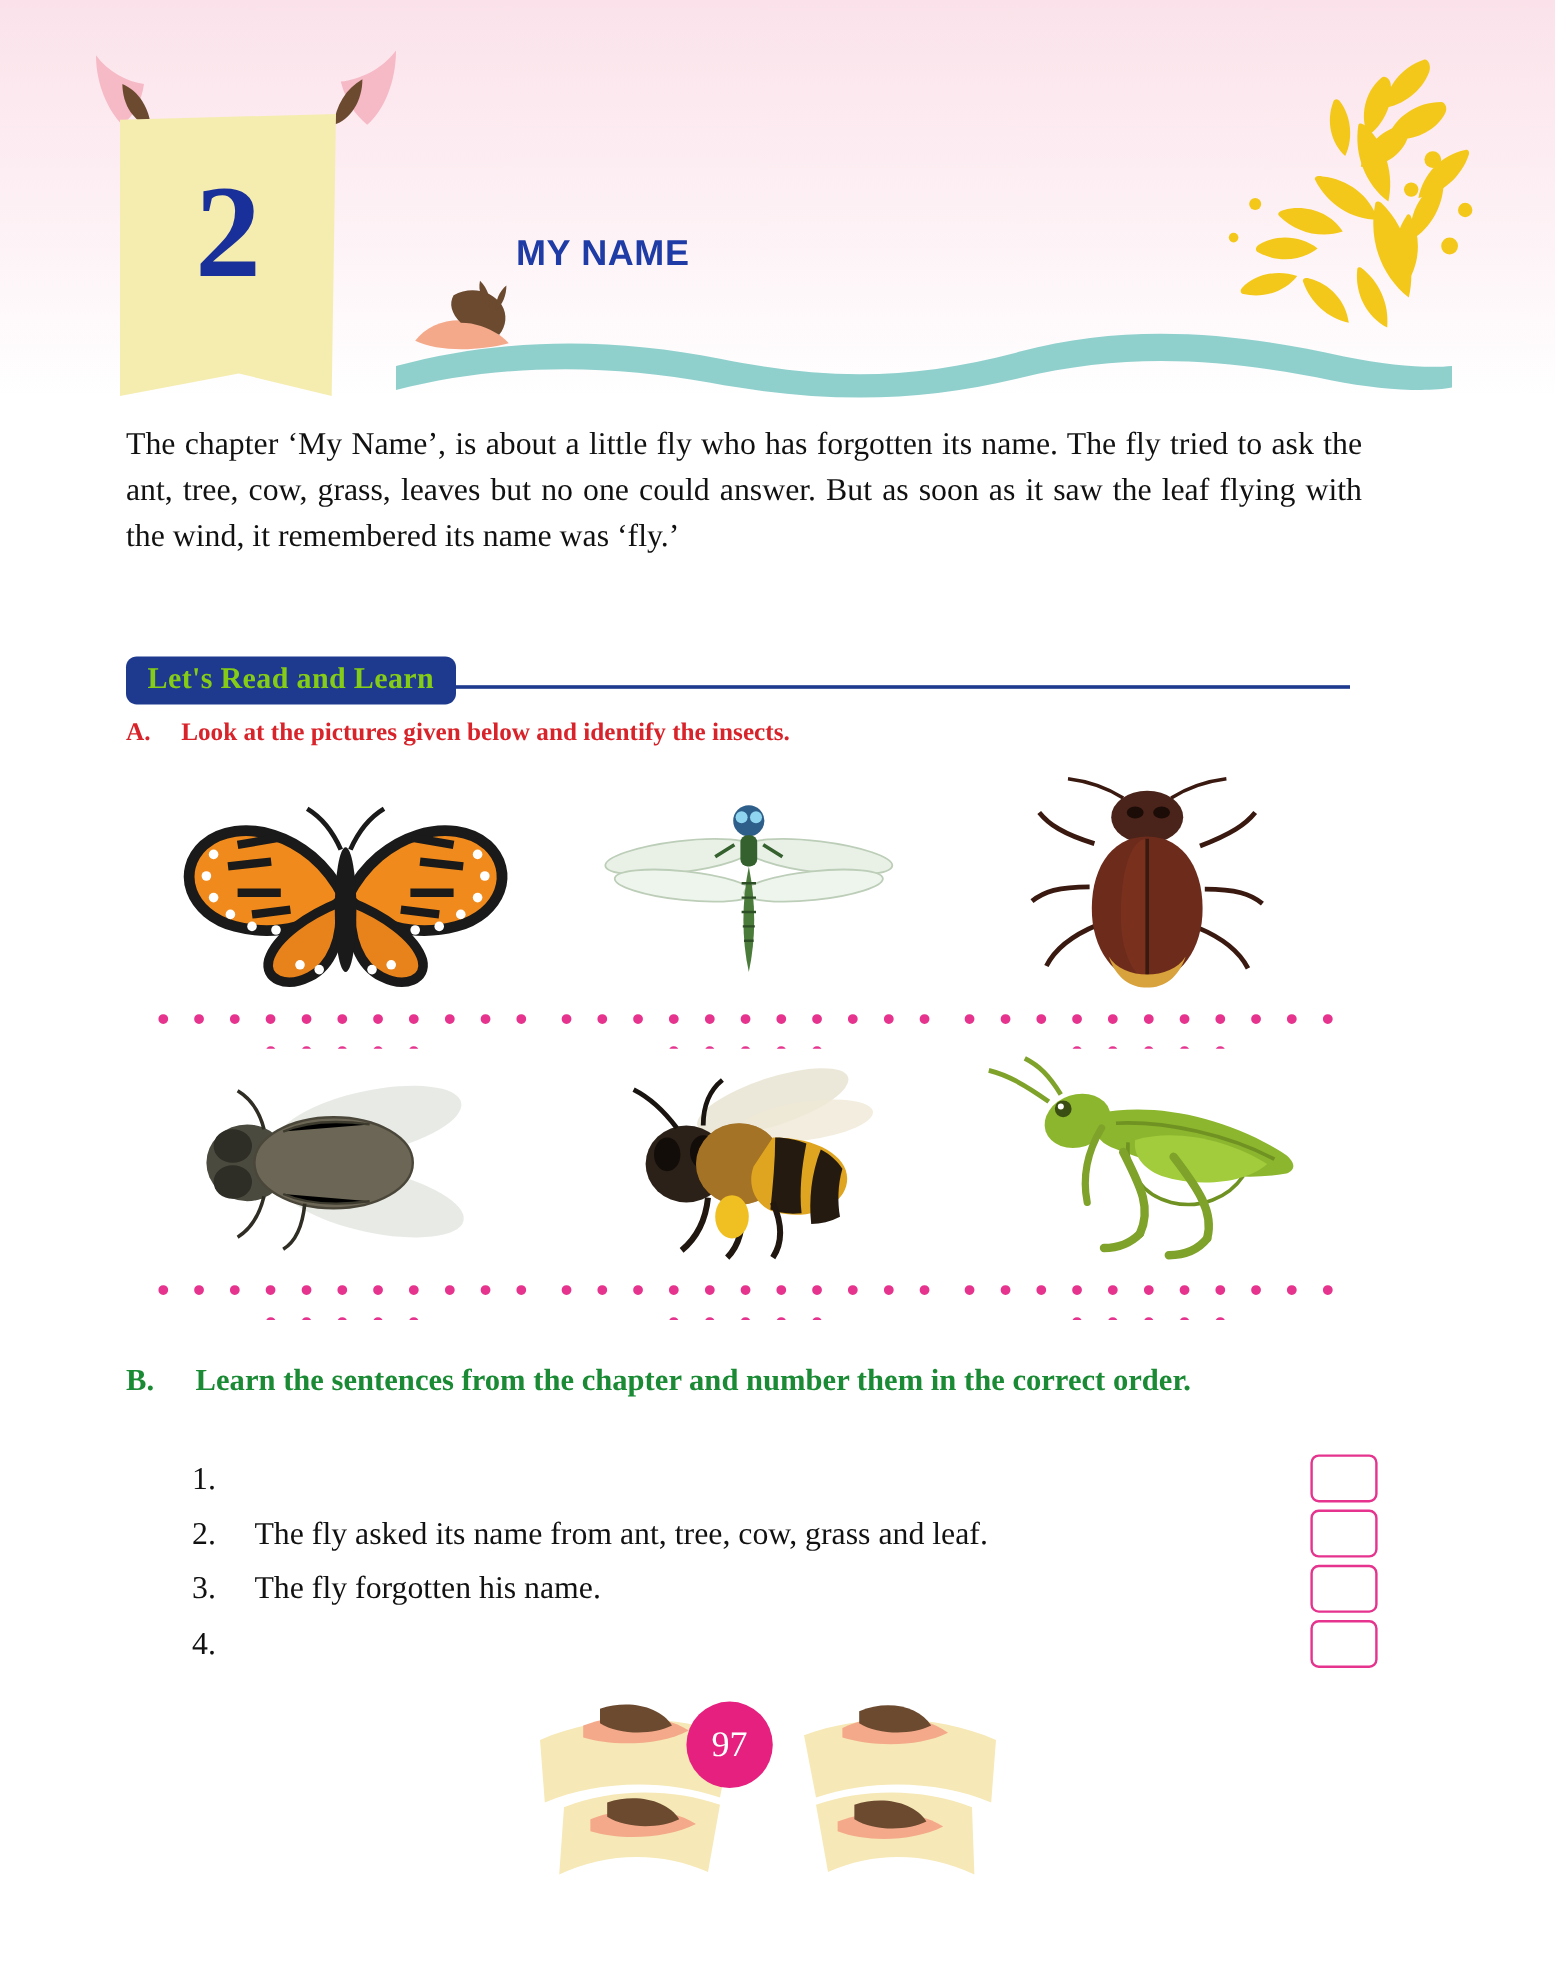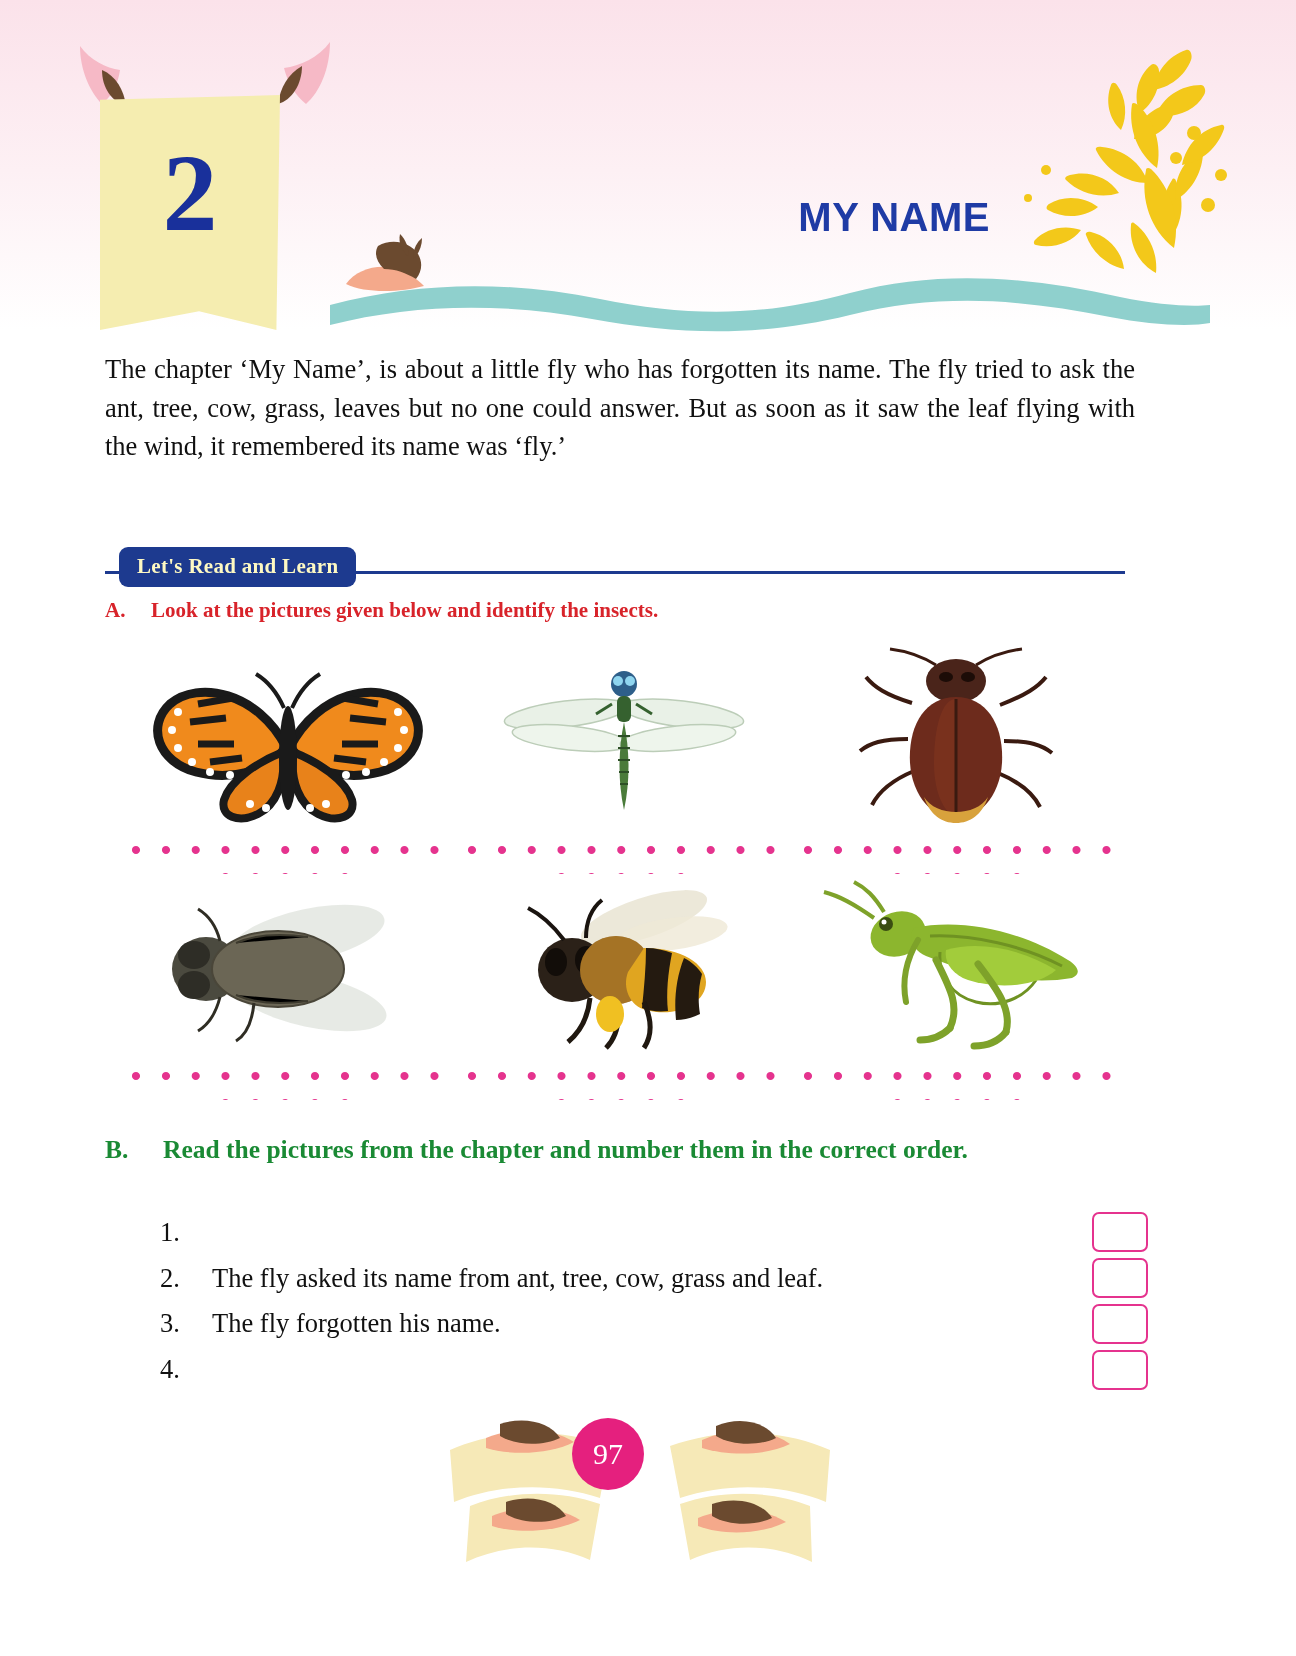--- a/index.html
+++ b/index.html
@@ -32,44 +32,44 @@
   .chapter-num {
     position:absolute; left:100px; top:130px; width:180px;
     text-align:center; font-size:110px; color:#19309b;
     font-family:"Liberation Serif", serif; font-weight:700;
   }
   .ribbon-l, .ribbon-r {
     position:absolute; width:40px; height:70px;
   }
   .chapter-title {
     position:absolute; left:430px; top:195px; width:560px;
-    text-align:right;
+    text-align:left;
     font-family:"Liberation Sans", sans-serif;
-    font-weight:bold; font-size:40px; color:#1f3ba5;
+    font-weight:bold; font-size:30px; color:#1f3ba5;
     letter-spacing:0.5px;
   }
   .wave {
     position:absolute; left:330px; top:275px; width:880px; height:60px;
   }
   .floral { position:absolute; right:60px; top:30px; width:300px; height:280px; }
   .bird-head { position:absolute; left:340px; top:230px; width:110px; height:70px; }
 
   
   .intro {
     position:absolute; left:105px; top:350px; width:1030px;
     font-size:26.5px; line-height:1.46; color:#111;
     text-align:justify; text-justify:inter-word;
     font-family:"Liberation Serif", serif;
   }
   .section-tab {
-    position:absolute; left:119px; top:547px; height:40px;
-    background:#1d3a8f; color:#fef9c3; border-radius:9px;
+    position:absolute; left:105px; top:547px; height:40px;
+    background:#1d3a8f; color:#84cc16; border-radius:9px;
     padding:5px 18px 7px 18px;
     font-family:"Liberation Serif", serif;
-    font-weight:bold; font-size:21px; letter-spacing:0.3px;
+    font-weight:bold; font-size:25px; letter-spacing:0.3px;
     display:flex; align-items:center;
     z-index:3;
   }
   .section-rule {
     position:absolute; left:105px; top:571px; width:1020px; height:0;
     border-top:3px solid #1d3a8f;
     z-index:2;
   }
   .q-a {
     position:absolute; left:105px; top:598px; width:1030px;
@@ -379,21 +379,21 @@
         <div class="dots">• • • • • • • • • • • • • • • •</div>
       </div>
       <div class="cell">
         <div class="dots">• • • • • • • • • • • • • • • •</div>
       </div>
     </div>
   </div>
 
   <div class="q-b">
     <span class="qlabel">B.</span>
-    <span class="qtext">Read the pictures from the chapter and number them in the correct order.</span>
+    <span class="qtext">Learn the sentences from the chapter and number them in the correct order.</span>
   </div>
 
   <div class="list">
     <div class="list-item">
       <span class="list-num">1.</span>
     </div>
     <div class="list-item">
       <span class="list-num">2.</span>
       <span>The fly asked its name from ant, tree, cow, grass and leaf.</span>
     </div>

